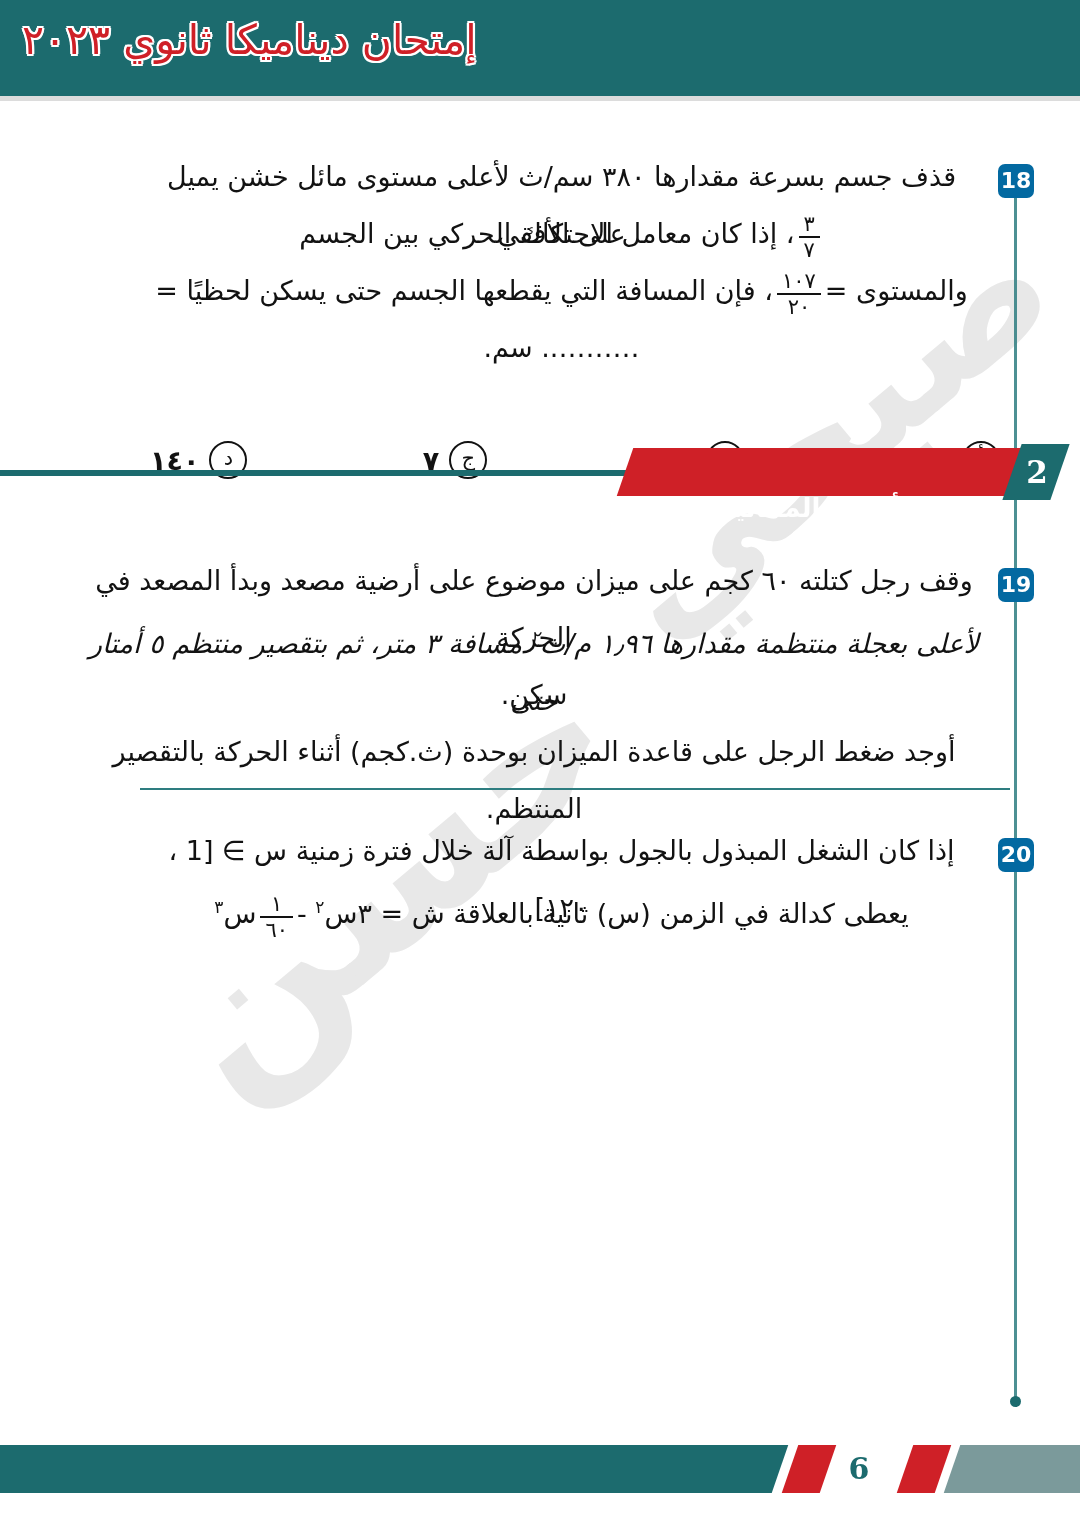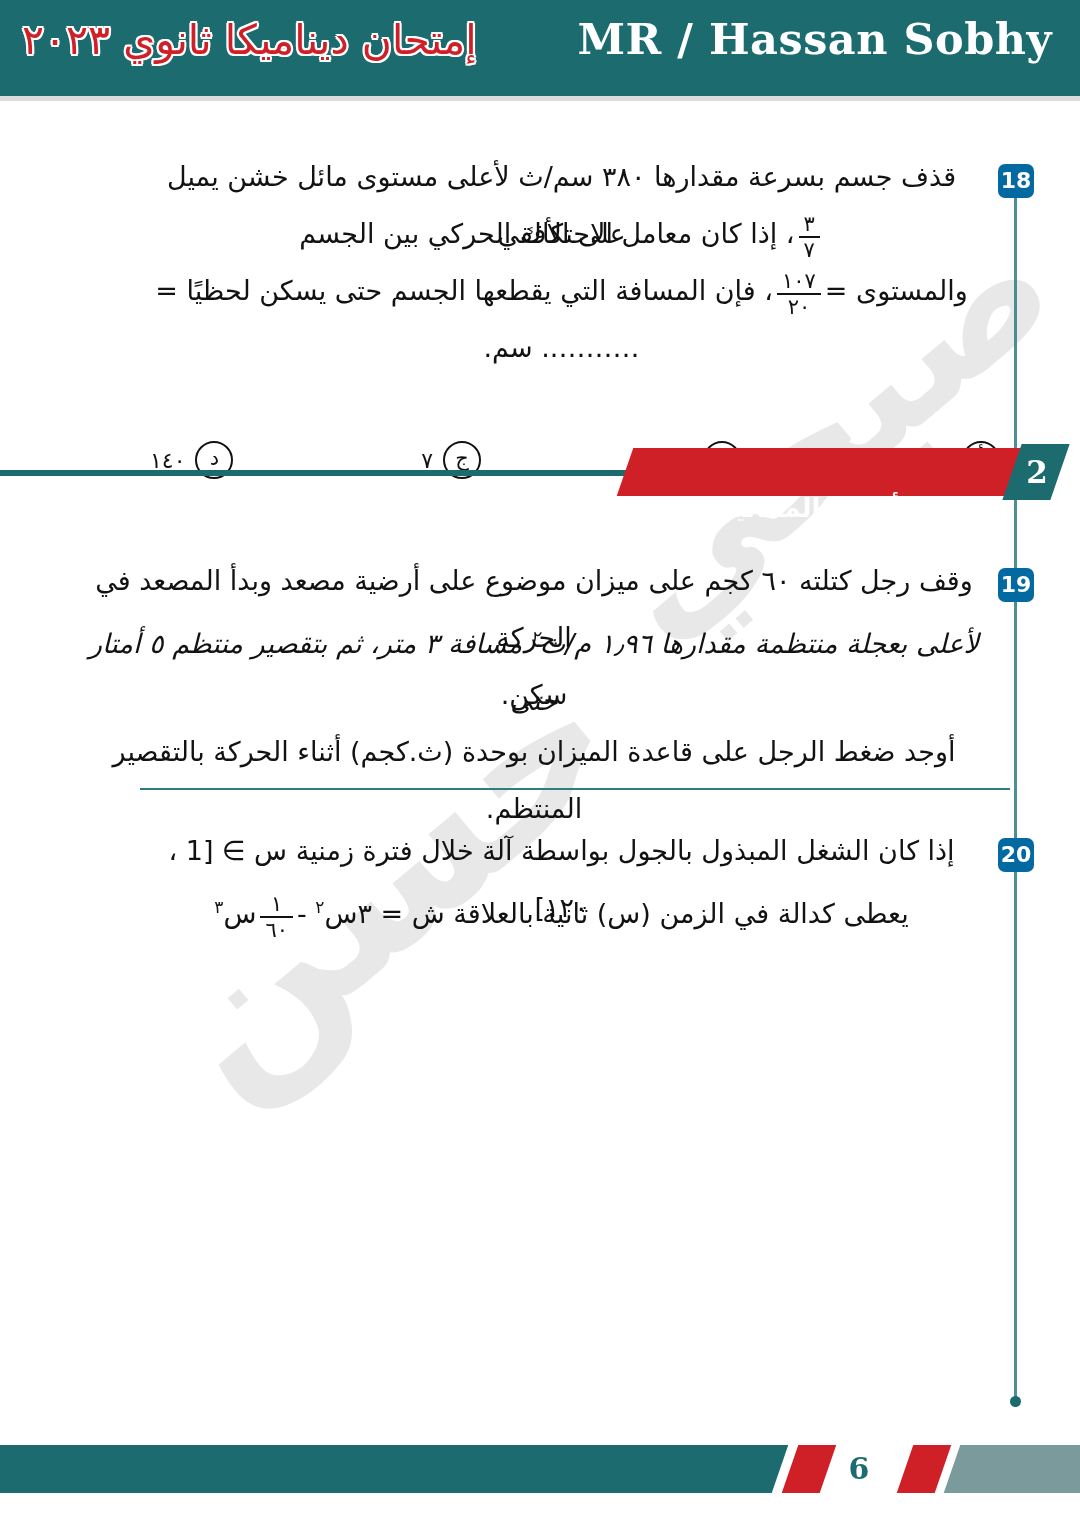--- a/index.html
+++ b/index.html
@@ -190,21 +190,21 @@
   .choice-key {
     display: inline-block;
     width: 34px;
     height: 34px;
     border: 2.2px solid #121212;
     border-radius: 50%;
     text-align: center;
     line-height: 31px;
     font-size: 21px;
   }
-  .choice-val { font-size: 22px; letter-spacing: 1px; }
+  .choice-val { font-size: 27px; letter-spacing: 1px; font-weight: bold; }
 
   
   .banner {
     position: absolute;
     left: 0;
     top: 348px;
     width: 1080px;
     height: 58px;
   }
   .banner-line {
@@ -333,21 +333,20 @@
 </style>
 </head>
 <body>
 
 <div class="watermark">
   <div class="wm-text wm-1">حسن</div>
   <div class="wm-text wm-2">صبحي</div>
 </div>
 
 <div class="header-bar">
-  <div class="header-brand">MR / Hassan Sobhy</div>
   <div class="header-title">إمتحان ديناميكا ثانوي ٢٠٢٣</div>
 </div>
 
 <div class="page">
 
   <div class="rail"></div>
   <div class="rail-dot"></div>
 
   <div class="qbadge" style="right:46px; top:68px;">18</div>
 

